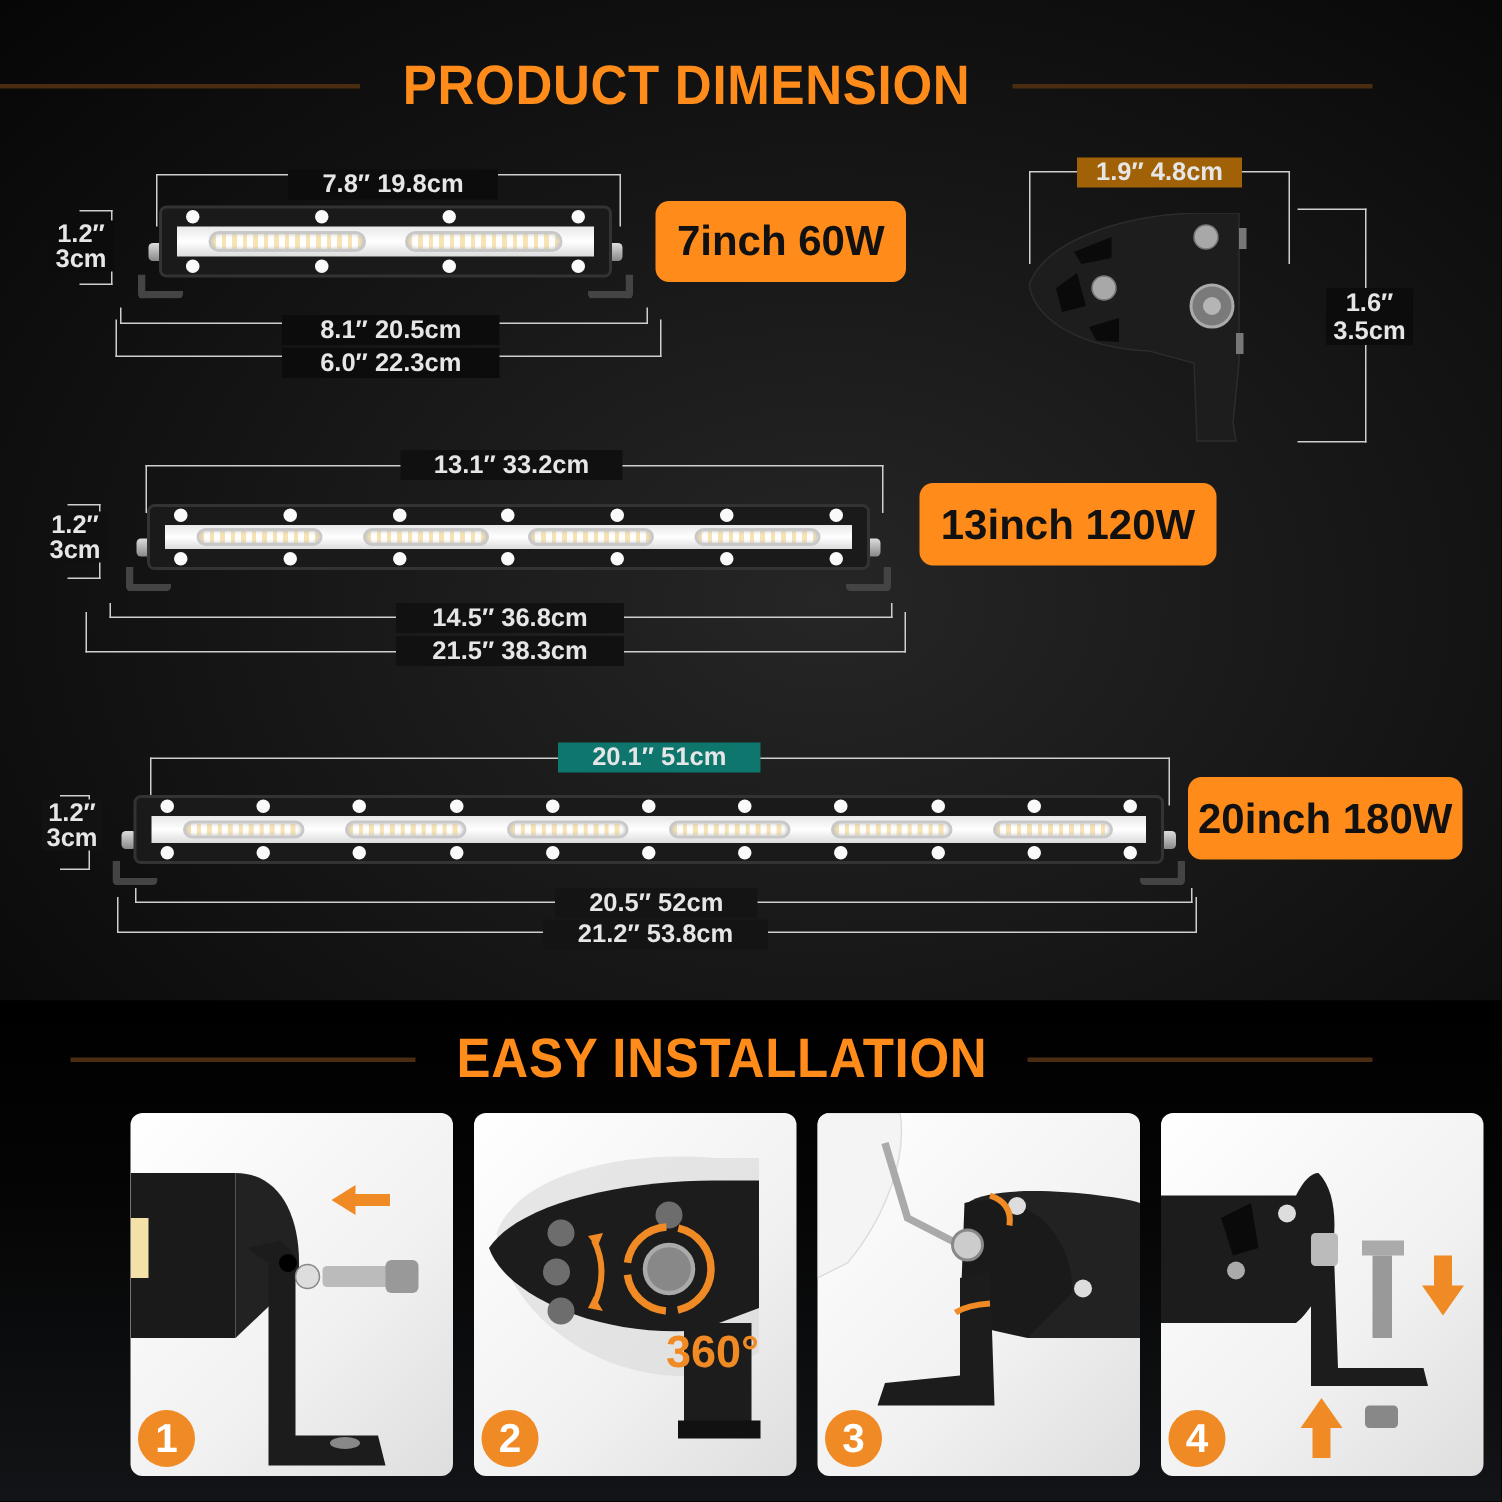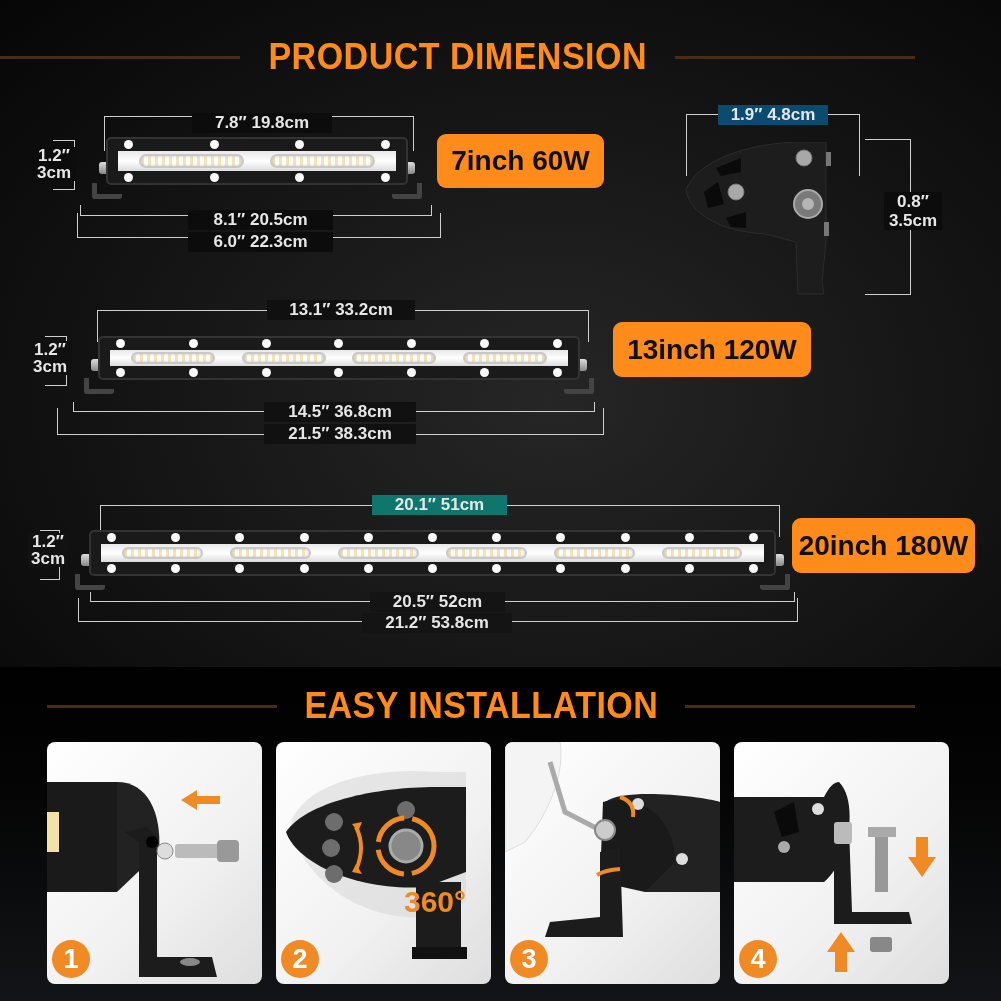--- a/index.html
+++ b/index.html
@@ -70,21 +70,21 @@
     display: flex; align-items: center; justify-content: center; white-space: nowrap;
   }
 
   
   .side-view { position: absolute; left: 686px; top: 142px; width: 175px; height: 155px; }
 
   
   .step {
     position: absolute; top: 742px; width: 215px; height: 242px;
     background: linear-gradient(135deg, #ffffff 0%, #f1f1f1 60%, #dedede 100%);
-    border-radius: 8px; overflow: hidden;
+    border-radius: 8px; overflow: hidden; margin-left: 40px;
   }
   .step svg { position: absolute; left: 0; top: 0; }
   .step-num {
     position: absolute; left: 5px; bottom: 6px; width: 38px; height: 38px; border-radius: 50%;
     background: #f08a24; color: #fff; font-weight: bold; font-size: 27px;
     display: flex; align-items: center; justify-content: center;
   }
   .deg-label {
     position: absolute; color: #f08a24; font-weight: bold; font-size: 30px;
   }
@@ -139,24 +139,24 @@
   <div class="dim-line" style="left:80px; top:205px; width:352px; height:11px; border-left-width:1px; border-right-width:1px; border-bottom-width:1px;"></div>
   <div class="dim-label" style="left:188px; top:210px; width:145px; background:#0c0c0c;">8.1″ 20.5cm</div>
   <div class="dim-line" style="left:77px; top:213px; width:364px; height:25px; border-left-width:1px; border-right-width:1px; border-bottom-width:1px;"></div>
   <div class="dim-label" style="left:188px; top:232px; width:145px; background:#0c0c0c;">6.0″ 22.3cm</div>
 
   <div class="badge" style="left:437px; top:134px; width:167px; height:54px;">7inch 60W</div>
 </div>
 
 <div>
   <div class="dim-line" style="left:686px; top:114px; width:174px; height:62px; border-top-width:1px; border-left-width:1px; border-right-width:1px;"></div>
-  <div class="dim-label" style="left:718px; top:105px; width:110px; background:#0c4a6e;">1.9″ 4.8cm</div>
+  <div class="dim-label" style="left:718px; top:105px; width:110px; background:#a16207;">1.9″ 4.8cm</div>
   <div class="dim-line" style="left:865px; top:139px; width:46px; height:156px; border-top-width:1px; border-right-width:1px; border-bottom-width:1px;"></div>
   <div class="dim-label" style="left:884px; top:192px; width:58px; background:#0c0c0c; line-height:19px;">
-    <div>0.8″</div>
+    <div>1.6″</div>
     <div>3.5cm</div>
   </div>
   <svg class="side-view" viewBox="0 0 175 155">
     <path d="M0,48 C10,20 60,0 118,0 L140,0 L140,100 L136,140 L138,152 L112,152 L110,100 L80,92 C40,90 5,75 0,48 Z" fill="#1d1d1d" stroke="#2c2c2c"></path>
     <path d="M30,26 L55,16 L55,30 L35,34 Z" fill="#0a0a0a"></path>
     <path d="M18,50 L32,40 L38,62 L22,66 Z" fill="#0a0a0a"></path>
     <path d="M40,76 L60,70 L60,86 L45,85 Z" fill="#0a0a0a"></path>
     <circle cx="50" cy="50" r="8" fill="#a8a8a8" stroke="#777"></circle>
     <circle cx="118" cy="16" r="8" fill="#a8a8a8" stroke="#777"></circle>
     <circle cx="122" cy="62" r="14" fill="#7a7a7a" stroke="#aaa" stroke-width="2"></circle>

